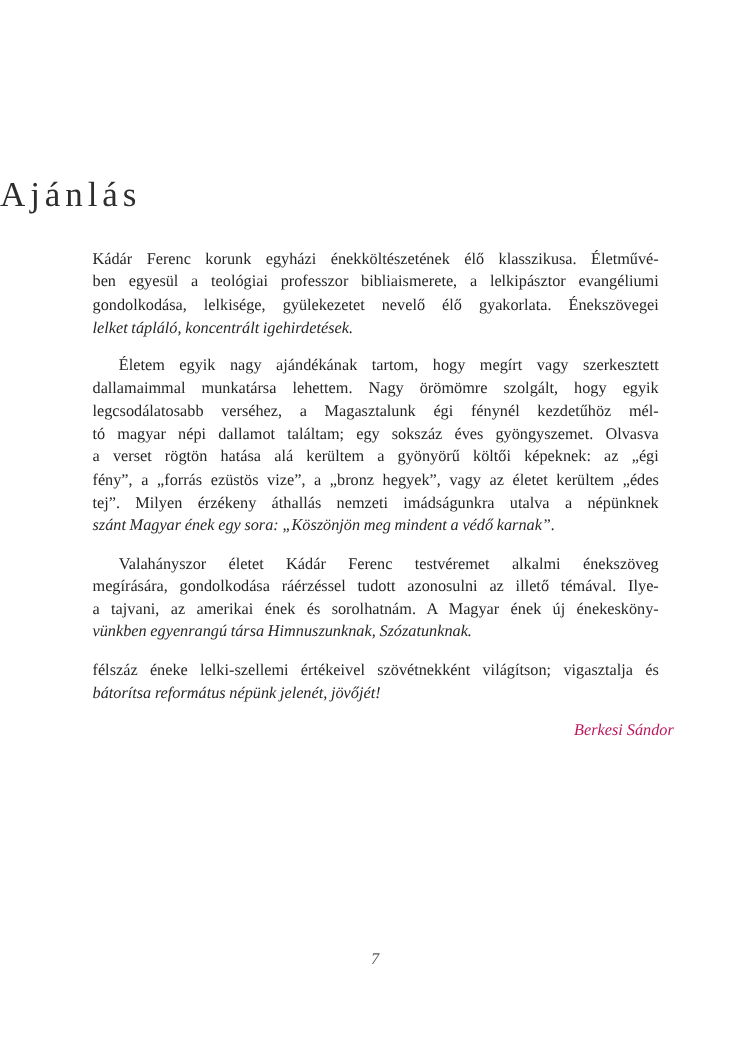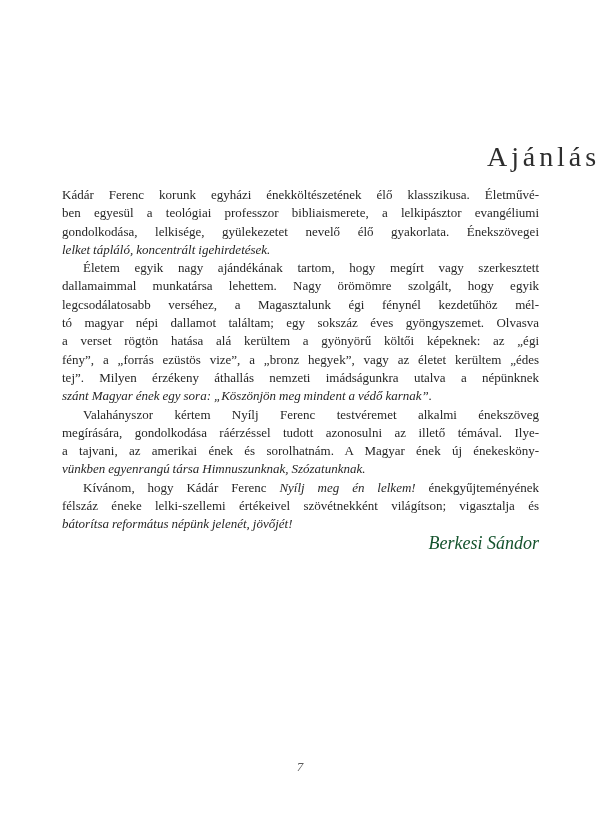--- a/index.html
+++ b/index.html
@@ -14,55 +14,55 @@
     background: #ffffff;
     font-family: "Liberation Serif", "DejaVu Serif", serif;
     color: #2a2a2a;
     overflow: hidden;
   }
   .title {
     position: absolute;
     top: 122px;
     left: 0;
     width: 100%;
-    text-align: right;
+    text-align: left;
     font-size: 28px;
     letter-spacing: 0.14em;
     color: #2e2e2e;
     font-weight: normal;
   }
   .body-text {
     position: absolute;
     top: 186px;
     left: 62px;
     width: 477px;
     font-size: 13px;
     line-height: 18.3px;
     color: #262626;
   }
-  .para { margin: 0; }
+  .para { margin: 12px; }
   .line {
     text-align: justify;
     text-align-last: justify;
     word-spacing: -0.3px;
   }
   .line.end {
     text-align-last: left;
     font-style: italic;
   }
   .line.indent {
     text-indent: 21px;
   }
   .it { font-style: italic; }
   .signature {
     text-align: right;
     font-style: italic;
-    font-size: 18px;
+    font-size: 13px;
     line-height: 18.3px;
-    color: #14532d;
+    color: #be185d;
   }
   .page-number {
     position: absolute;
     top: 759px;
     left: 0;
     width: 100%;
     text-align: center;
     font-size: 13px;
     font-style: italic;
     color: #5a5a5a;
@@ -86,27 +86,26 @@
           <div class="line indent"><span>Életem egyik nagy ajándékának tartom, hogy megírt vagy szerkesztett</span></div>
           <div class="line"><span>dallamaimmal munkatársa lehettem. Nagy örömömre szolgált, hogy egyik</span></div>
           <div class="line"><span>legcsodálatosabb verséhez, a Magasztalunk égi fénynél kezdetűhöz mél-</span></div>
           <div class="line"><span>tó magyar népi dallamot találtam; egy sokszáz éves gyöngyszemet. Olvasva</span></div>
           <div class="line"><span>a verset rögtön hatása alá kerültem a gyönyörű költői képeknek: az „égi</span></div>
           <div class="line"><span>fény”, a „forrás ezüstös vize”, a „bronz hegyek”, vagy az életet kerültem „édes</span></div>
           <div class="line"><span>tej”. Milyen érzékeny áthallás nemzeti imádságunkra utalva a népünknek</span></div>
           <div class="line end"><span>szánt Magyar ének egy sora: „Köszönjön meg mindent a védő karnak”.</span></div>
         </div>
         <div class="para">
-          <div class="line indent"><span>Valahányszor kértem Nyílj Ferenc testvéremet alkalmi énekszöveg</span></div>
+          <div class="line indent"><span>Valahányszor életet Kádár Ferenc testvéremet alkalmi énekszöveg</span></div>
           <div class="line"><span>megírására, gondolkodása ráérzéssel tudott azonosulni az illető témával. Ilye-</span></div>
           <div class="line"><span>a tajvani, az amerikai ének és sorolhatnám. A Magyar ének új énekesköny-</span></div>
           <div class="line end"><span>vünkben egyenrangú társa Himnuszunknak, Szózatunknak.</span></div>
         </div>
         <div class="para">
-          <div class="line indent"><span>Kívánom, hogy Kádár Ferenc </span><span class="it">Nyílj meg én lelkem!</span><span> énekgyűjteményének</span></div>
           <div class="line"><span>félszáz éneke lelki-szellemi értékeivel szövétnekként világítson; vigasztalja és</span></div>
           <div class="line end"><span>bátorítsa református népünk jelenét, jövőjét!</span></div>
         </div>
       </div>
     <div class="signature">Berkesi Sándor</div>
   </div>
 
   <div class="page-number">7</div>
 </div>
 

